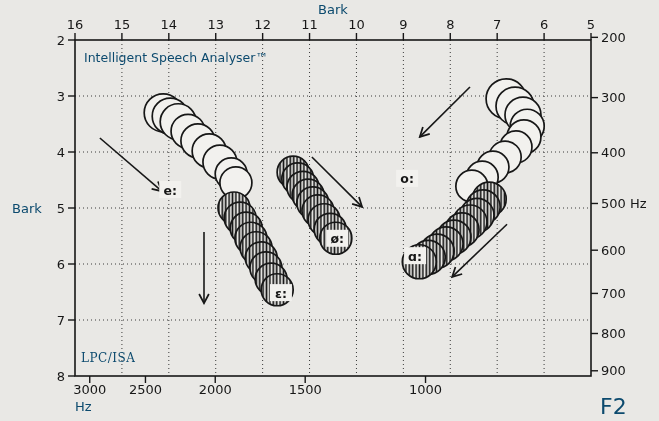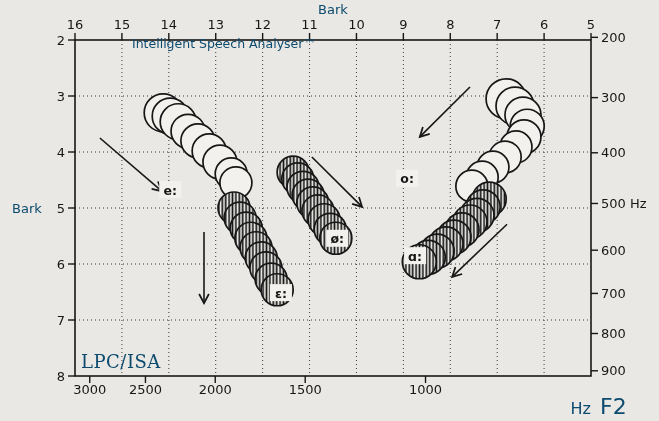--- a/index.html
+++ b/index.html
@@ -8,26 +8,26 @@
     position:relative;
     width:659px; height:421px;
     background:#e9e8e5;
     font-family:"DejaVu Sans", sans-serif;
     color:#171717;
     overflow:hidden;
   }
   .stage svg { position:absolute; left:0; top:0; }
   #chart-svg text { font-family:"DejaVu Sans", sans-serif; fill:#171717; }
   .overlay { position:absolute; white-space:nowrap; color:#0c4a6e; }
-  .title      { left:84px;  top:36px;  font-size:12.5px;margin-left:48px; }
-  .watermark  { left:81px;  top:351px; font-size:18px; font-family:"DejaVu Serif", serif; letter-spacing:0.5px; }
+  .title      { left:84px;  top:50px;  font-size:12.5px; }
+  .watermark  { left:81px;  top:351px; font-size:12px; font-family:"DejaVu Serif", serif; letter-spacing:0.5px; }
   .bark-top   { left:75px;  top:2px;   width:516px; text-align:center; font-size:13px; }
   .bark-left  { left:12px;  top:201px; font-size:13px; }
   .f1         { left:620px; top:62px;  font-size:19px;margin-left:39px; }
-  .hz-bottom  { left:75px;  top:399px; width:516px; text-align:right; font-size:16px; }
+  .hz-bottom  { left:75px;  top:399px; width:516px; text-align:left; font-size:13px; }
   .f2         { left:600px; top:394px; font-size:22px; }
 </style>
 </head>
 <body>
 
 <div class="stage">
   <svg id="chart-svg" width="659" height="421" viewBox="0 0 659 421">
       <defs>
         <pattern id="hatch" width="3.4" height="4" patternUnits="userSpaceOnUse">
           <rect width="3.4" height="4" fill="#f2f1ee"></rect>

